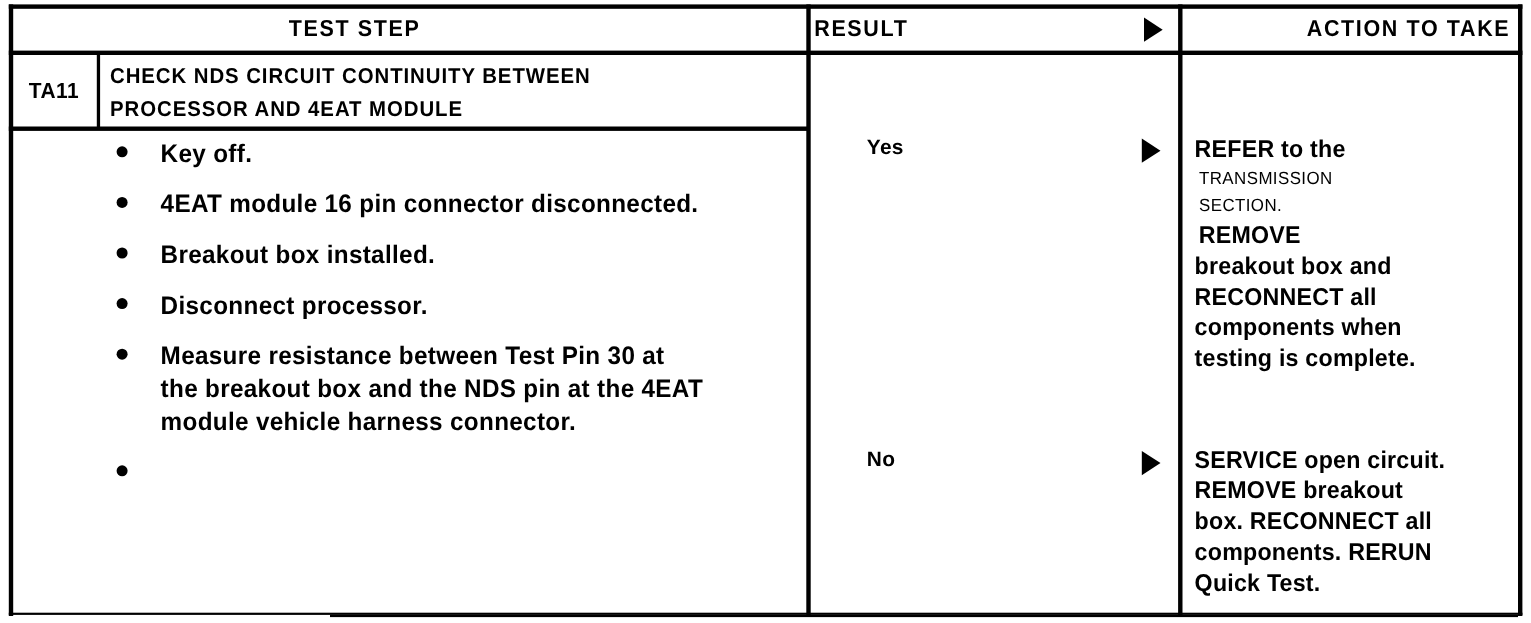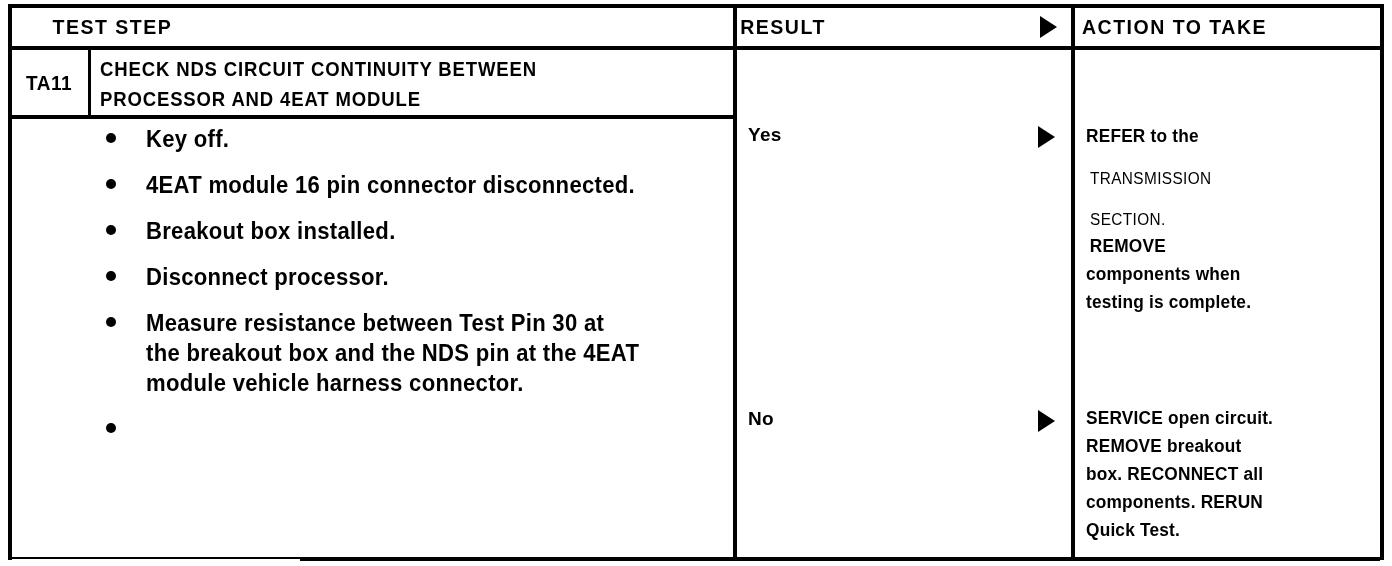--- a/index.html
+++ b/index.html
@@ -26,23 +26,23 @@
 
   
   .v-ta11{left:88px;top:50px;width:3px;height:66px;}
 
   
   .hdr{position:absolute;top:8px;height:38px;display:flex;align-items:center;}
   .hdr-txt{
     font-weight:bold;font-size:21px;letter-spacing:1.6px;
     transform:scaleX(.93);transform-origin:center;white-space:nowrap;
   }
-  .hdr-test{left:12px;width:620px;margin-left:36px;}
+  .hdr-test{left:12px;width:620px;justify-content:center;}
   .hdr-result{left:737px;width:354px;}
-  .hdr-action{left:1075px;width:305px;justify-content:flex-start;}
+  .hdr-action{left:1075px;width:305px;justify-content:flex-end;}
 
   .tri{
     width:0;height:0;
     border-top:11px solid transparent;
     border-bottom:11px solid transparent;
     border-left:17px solid #000;
   }
   .hdr-arrow{position:absolute;left:1040px;top:16px;}
 
   
@@ -64,41 +64,40 @@
   .bullet-dot{
     flex:0 0 auto;width:10px;height:10px;border-radius:50%;
     background:#000;margin-top:9px;margin-right:30px;
   }
   .bullet-txt{
     font-weight:bold;font-size:23px;line-height:30px;letter-spacing:.3px;
   }
   .bullet-txt span{display:block;transform:scaleX(.96);transform-origin:left center;}
 
   
-  .res{position:absolute;left:748px;width:300px;height:30px;}
+  .res{position:absolute;left:788px;width:300px;height:30px;}
   .res-txt{font-weight:bold;font-size:19px;letter-spacing:.3px;}
   .res-arrow{position:absolute;left:1038px;}
   .res-yes{top:124px;}
   .res-no{top:408px;}
   .arrow-yes{top:126px;}
   .arrow-no{top:410px;}
 
   
   .act{position:absolute;left:1086px;width:296px;}
   .act-yes{top:122px;}
   .act-no{top:404px;}
   .act-line{
-    font-weight:bold;font-size:18px;line-height:28px;letter-spacing:.2px;
+    font-weight:bold;font-size:22px;line-height:28px;letter-spacing:.2px;
     white-space:nowrap;
   }
   .act-line span{display:block;transform:scaleX(.96);transform-origin:left center;}
   .act-line.light{
     font-weight:normal;font-size:16px;line-height:25px;letter-spacing:.4px;
     padding-left:4px;
-    margin-top:16px;
   }
   .act-line.indent span{padding-left:4px;}
 </style>
 </head>
 <body>
 
 <div class="sheet">
 
   <div class="rule v-outer-left"></div>
   <div class="rule v-outer-right"></div>
@@ -183,20 +182,26 @@
       <div class="act-line light">
         <span>TRANSMISSION</span>
       </div>
       <div class="act-line light">
         <span>SECTION.</span>
       </div>
       <div class="act-line indent">
         <span>REMOVE</span>
       </div>
       <div class="act-line">
+        <span>breakout box and</span>
+      </div>
+      <div class="act-line">
+        <span>RECONNECT all</span>
+      </div>
+      <div class="act-line">
         <span>components when</span>
       </div>
       <div class="act-line">
         <span>testing is complete.</span>
       </div>
     </div>
   <div class="act act-no" id="action-no">
       <div class="act-line">
         <span>SERVICE open circuit.</span>
       </div>

